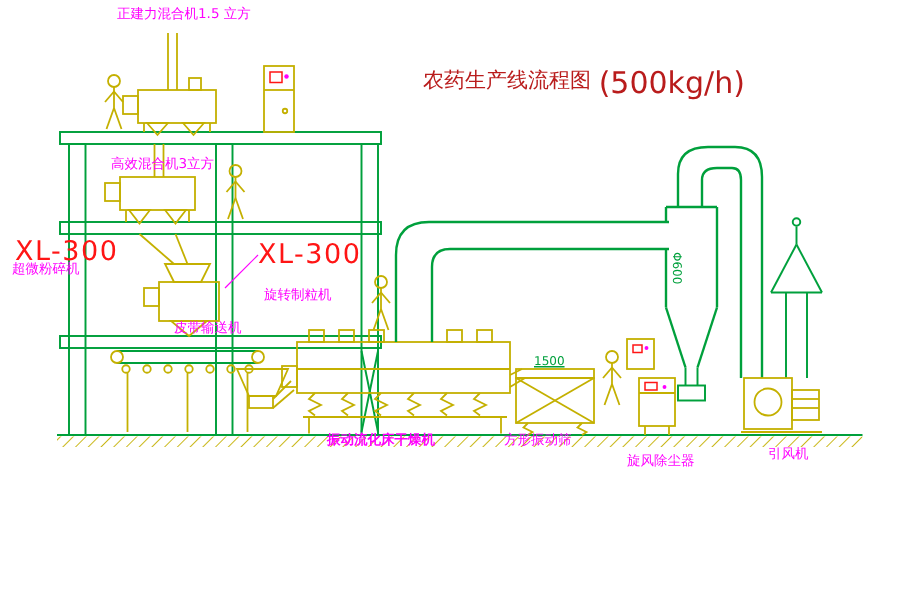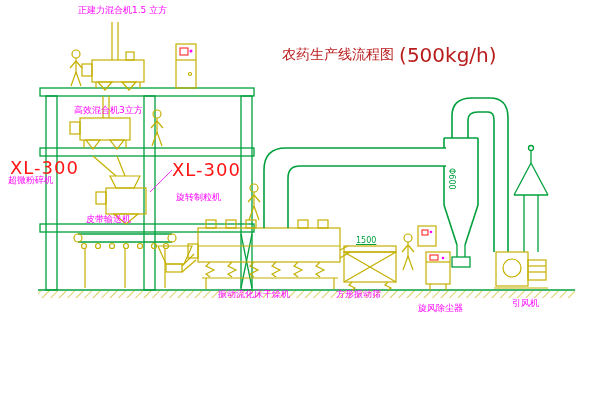--- a/index.html
+++ b/index.html
@@ -245,23 +245,23 @@
 
 <div class="label mag" style="left:78px;top:6px;">正建力混合机1.5 立方</div>
 <div class="label mag" style="left:74px;top:106px;">高效混合机3立方</div>
 
 <div class="label red" style="left:10px;top:158px;">XL-300</div>
 <div class="label mag" style="left:8px;top:176px;">超微粉碎机</div>
 
 <div class="label red" style="left:172px;top:160px;">XL-300</div>
 <div class="label mag" style="left:176px;top:178px;margin-top:15px;">旋转制粒机</div>
 
-<div class="label mag" style="left:86px;top:215px;">皮带输送机</div>
-
-<div class="label mag" style="left:218px;top:290px;">振动流化床干燥机</div>
+<div class="label mag" style="left:116px;top:215px;">皮带输送机</div>
+
+<div class="label mag" style="left:218px;top:290px;font-weight:bold;">振动流化床干燥机</div>
 
 <div class="label mag" style="left:336px;top:290px;">方形振动筛</div>
 <div class="label grn" style="left:356px;top:237px;text-decoration:underline;">1500</div>
 
 <div class="label mag" style="left:418px;top:304px;">旋风除尘器</div>
 <div class="label grn vert" style="left:446px;top:168px;">Φ600</div>
 
 <div class="label mag" style="left:512px;top:299px;">引风机</div>
 
 <div class="label title" style="left:282px;top:44px;">

